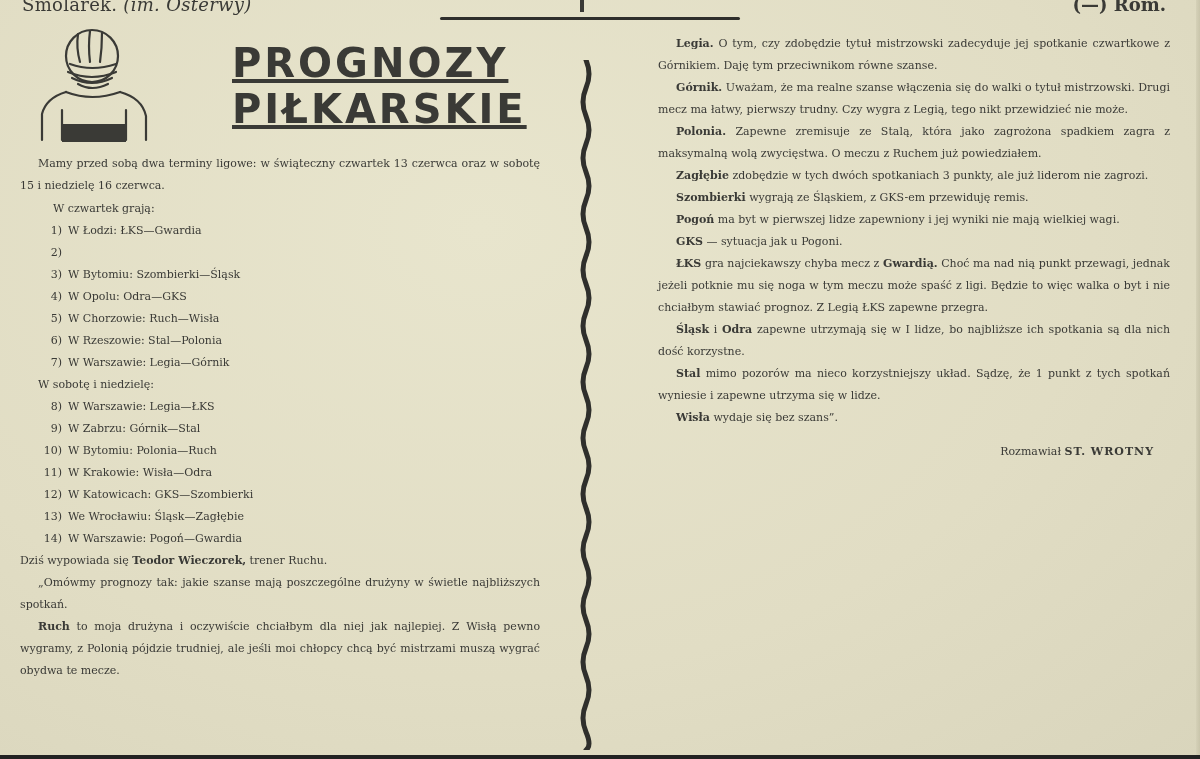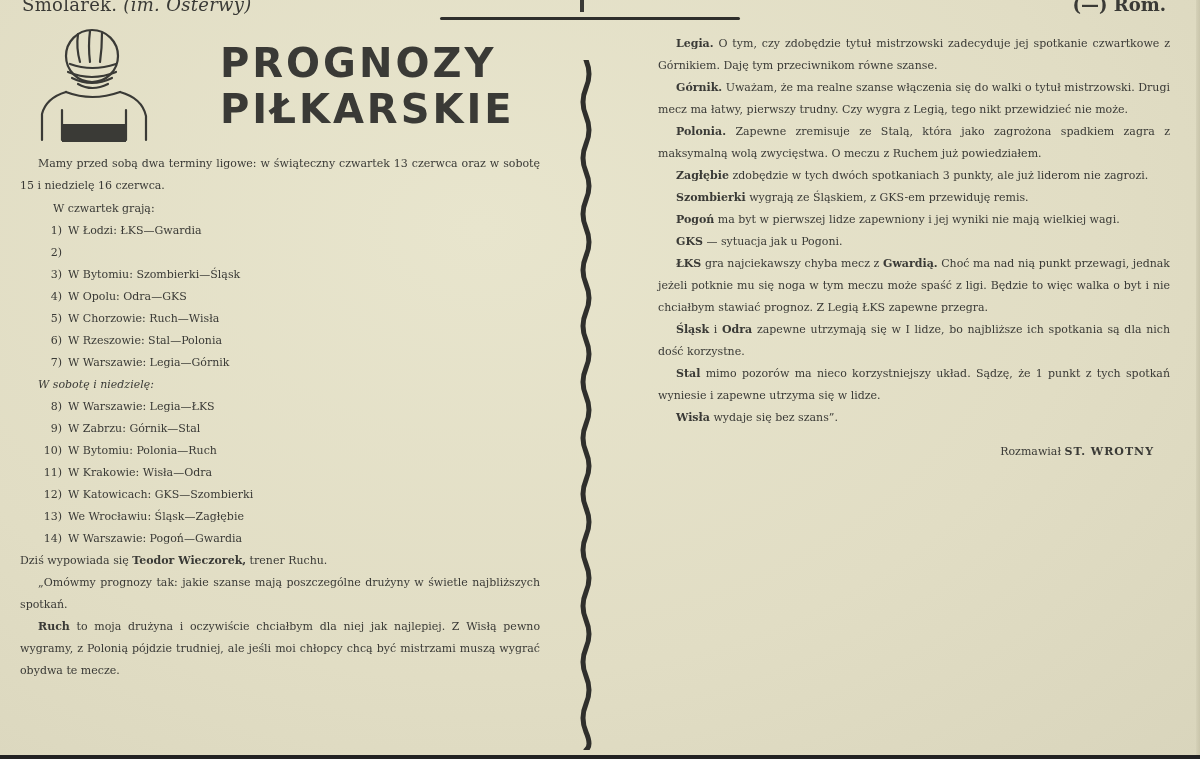--- a/index.html
+++ b/index.html
@@ -28,24 +28,25 @@
       background: #3a3a36;
     }
     .top-rule {
       position: absolute; left: 440px; top: 17px; width: 300px; height: 3px;
       background: #2f2f2c; border-radius: 2px;
     }
     .illustration {
       position: absolute; left: 28px; top: 22px; width: 128px; height: 124px;
     }
     .headline {
-      position: absolute; left: 220px; top: 40px;
+      position: absolute; left: 232px; top: 40px;
       font-family: "DejaVu Sans", sans-serif; font-weight: bold;
       font-size: 40px; line-height: 46px; letter-spacing: 3px;
       color: #3a3a36;
+      text-decoration: underline;
     }
     .col {
       position: absolute; font-size: 11px; line-height: 22px;
       color: #3a3a36;
     }
     .col-left { left: 20px; top: 153px; width: 520px; }
     .col-right { left: 658px; top: 33px; width: 512px; }
     .p { text-align: justify; text-align-last: left; text-indent: 18px; margin: 0; }
     .p.noindent { text-indent: 0; }
     .p .b { font-weight: bold; }
@@ -128,21 +129,21 @@
         </div>
       <div class="match">
           <span class="num">6)</span>
           <span>W Rzeszowie: Stal—Polonia</span>
         </div>
       <div class="match">
           <span class="num">7)</span>
           <span>W Warszawie: Legia—Górnik</span>
         </div>
     </div>
-    <div class="section-label sat" style="margin-left:18px;margin-top:0;font-style:italic;">W sobotę i niedzielę:</div>
+    <div class="section-label sat" style="margin-left:18px;margin-top:0;">W sobotę i niedzielę:</div>
     <div>
       <div class="match">
           <span class="num">8)</span>
           <span>W Warszawie: Legia—ŁKS</span>
         </div>
       <div class="match">
           <span class="num">9)</span>
           <span>W Zabrzu: Górnik—Stal</span>
         </div>
       <div class="match">

